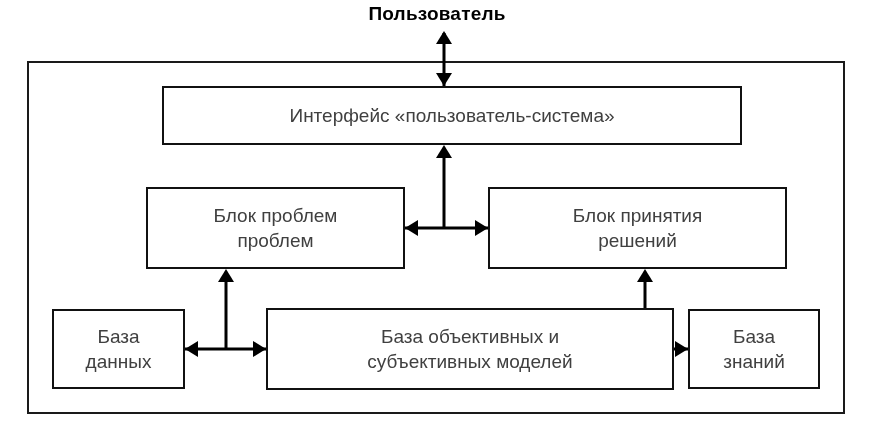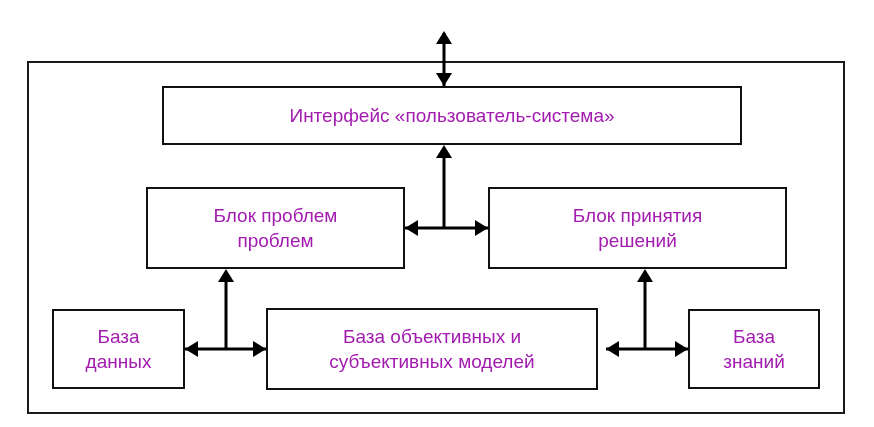--- a/index.html
+++ b/index.html
@@ -45,31 +45,31 @@
   
   .node {
     position: absolute;
     box-sizing: border-box;
     border: 2px solid #111111;
     background: #ffffff;
     display: flex;
     align-items: center;
     justify-content: center;
     text-align: center;
-    color: #a21caf;
+    color: #404040;
     font-size: 19px;
     line-height: 25px;
     padding: 2px 6px;
     white-space: pre-line;
   }
   #node-interface { left: 162px; top: 86px;  width: 580px; height: 59px; }
   #node-analysis  { left: 146px; top: 187px; width: 259px; height: 82px; }
   #node-decision  { left: 488px; top: 187px; width: 299px; height: 82px; }
   #node-db        { left: 52px;  top: 309px; width: 133px; height: 80px; }
-  #node-models    { left: 266px; top: 308px; width: 332px; height: 82px; }
+  #node-models    { left: 266px; top: 308px; width: 408px; height: 82px; }
   #node-kb        { left: 688px; top: 309px; width: 132px; height: 80px; }
 
   
   .conn { position: absolute; }
   .line-v {
     position: absolute;
     width: 3px;
     background: #000000;
     transform: translateX(-1.5px);
   }
@@ -107,20 +107,21 @@
     border-bottom: 8px solid transparent;
     border-left: 13px solid #000000;
     transform: translateY(-8px);
   }
 </style>
 </head>
 <body>
 
 <div id="canvas">
 
+  <div class="ext-label"><span>Пользователь</span></div>
 
   <div class="boundary"></div>
 
   <div class="conn">
     <div class="line-v" style="left:444px; top:33px; height:53px;"></div>
     <div class="arrow arrow-up" style="left:444px; top:31px;"></div>
     <div class="arrow arrow-down" style="left:444px; top:73px;"></div>
   </div>
 
   <div class="conn">

